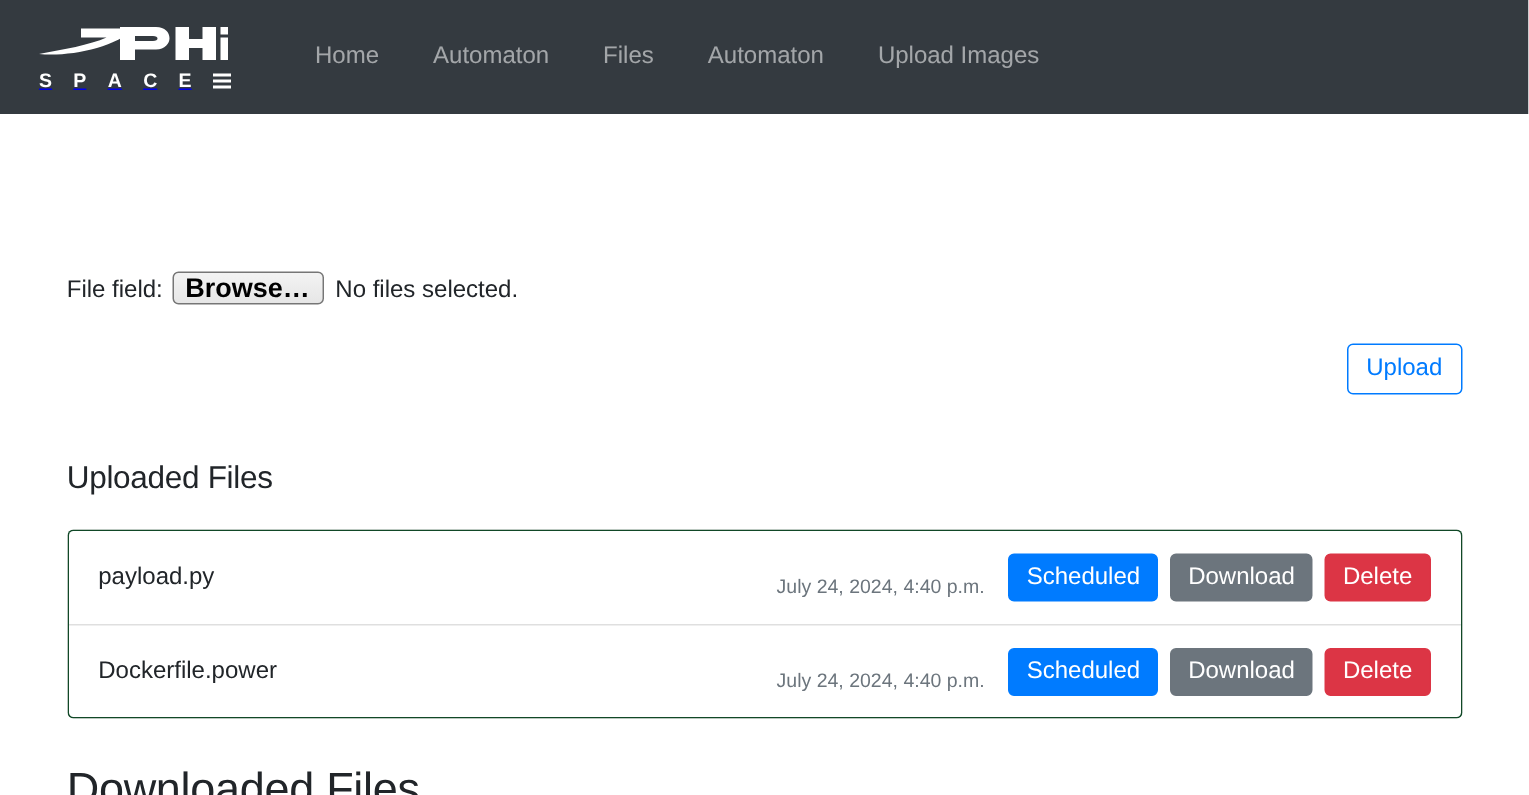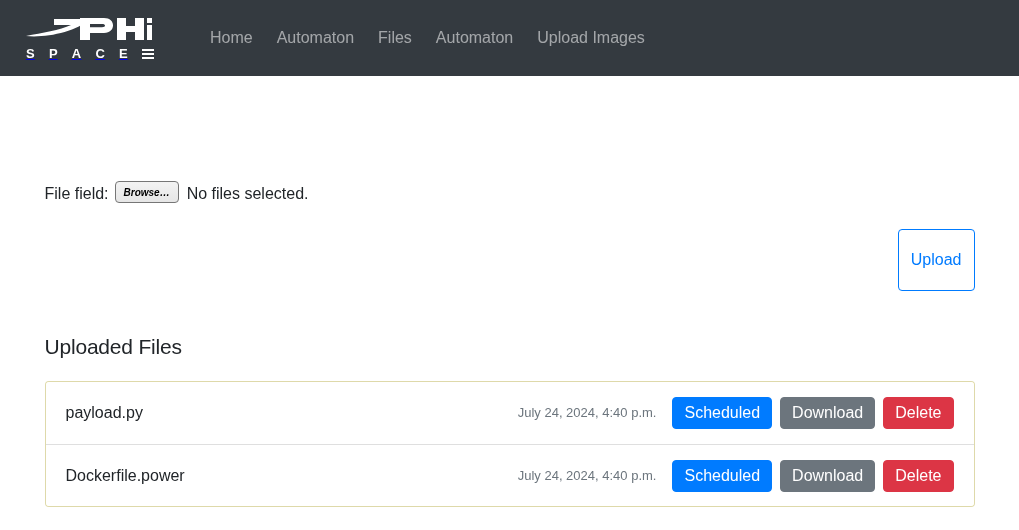--- a/index.html
+++ b/index.html
@@ -63,21 +63,21 @@
   .brand-bars i {
     display: block;
     width: 12px;
     height: 2px;
     background: #ffffff;
   }
 
   .nav-links {
     display: flex;
     align-items: center;
-    gap: 0px;
+    gap: 12px;
   }
   .nav-link {
     color: rgba(255,255,255,0.55);
     font-size: 16px;
     line-height: 24px;
     text-decoration: none;
     padding: 8px 12px;
     white-space: nowrap;
     cursor: pointer;
   }
@@ -107,29 +107,28 @@
     color: #212529;
     margin-right: 6px;
   }
   .browse-btn {
     display: inline-flex;
     align-items: center;
     justify-content: center;
     height: 22px;
     padding: 0 8px;
     font-family: "Liberation Sans", sans-serif;
-    font-size: 10px;
+    font-size: 18px;
     font-weight: bold;
     color: #000000;
     background: linear-gradient(#f3f3f3, #e6e6e6);
     border: 1px solid #767676;
     border-radius: 4px;
     box-sizing: border-box;
     cursor: pointer;
-    font-style: italic;
   }
   .no-files {
     margin-left: 8px;
     font-size: 16px;
     color: #212529;
   }
 
   .upload-wrap {
     display: flex;
     justify-content: flex-end;
@@ -137,38 +136,38 @@
     padding-right: 0px;
   }
   .upload-btn {
     background: #ffffff;
     color: #007bff;
     border: 1px solid #007bff;
     border-radius: 4px;
     font-family: "Liberation Sans", sans-serif;
     font-size: 16px;
     line-height: 24px;
-    padding: 18px 12px;
+    padding: 4px 12px;
     cursor: pointer;
   }
 
   .section-title {
     font-size: 21px;
     font-weight: normal;
     line-height: 36px;
     color: #212529;
     margin: 38px 0 0 0;
     letter-spacing: -0.2px;
   }
 
   .list-group {
     margin-top: 16px;
     border: 1px solid rgba(0,0,0,.125);
     border-radius: 4px;
-    background: #fef9c3;
+    background: #14532d;
     overflow: hidden;
   }
   .list-item {
     display: flex;
     align-items: center;
     justify-content: space-between;
     padding: 12px 20px;
     box-sizing: border-box;
     min-height: 62px;
     background: #fff;
@@ -176,21 +175,21 @@
   .list-item + .list-item {
     border-top: 1px solid rgba(0,0,0,.125);
   }
   .file-name {
     font-size: 16px;
     line-height: 24px;
     color: #212529;
   }
   .item-right {
     display: flex;
-    align-items: center;
+    align-items: flex-end;
     gap: 0px;
   }
   .timestamp {
     font-size: 13px;
     line-height: 20px;
     color: #6c757d;
     margin-right: 8px;
     white-space: nowrap;
   }
   .btn {

